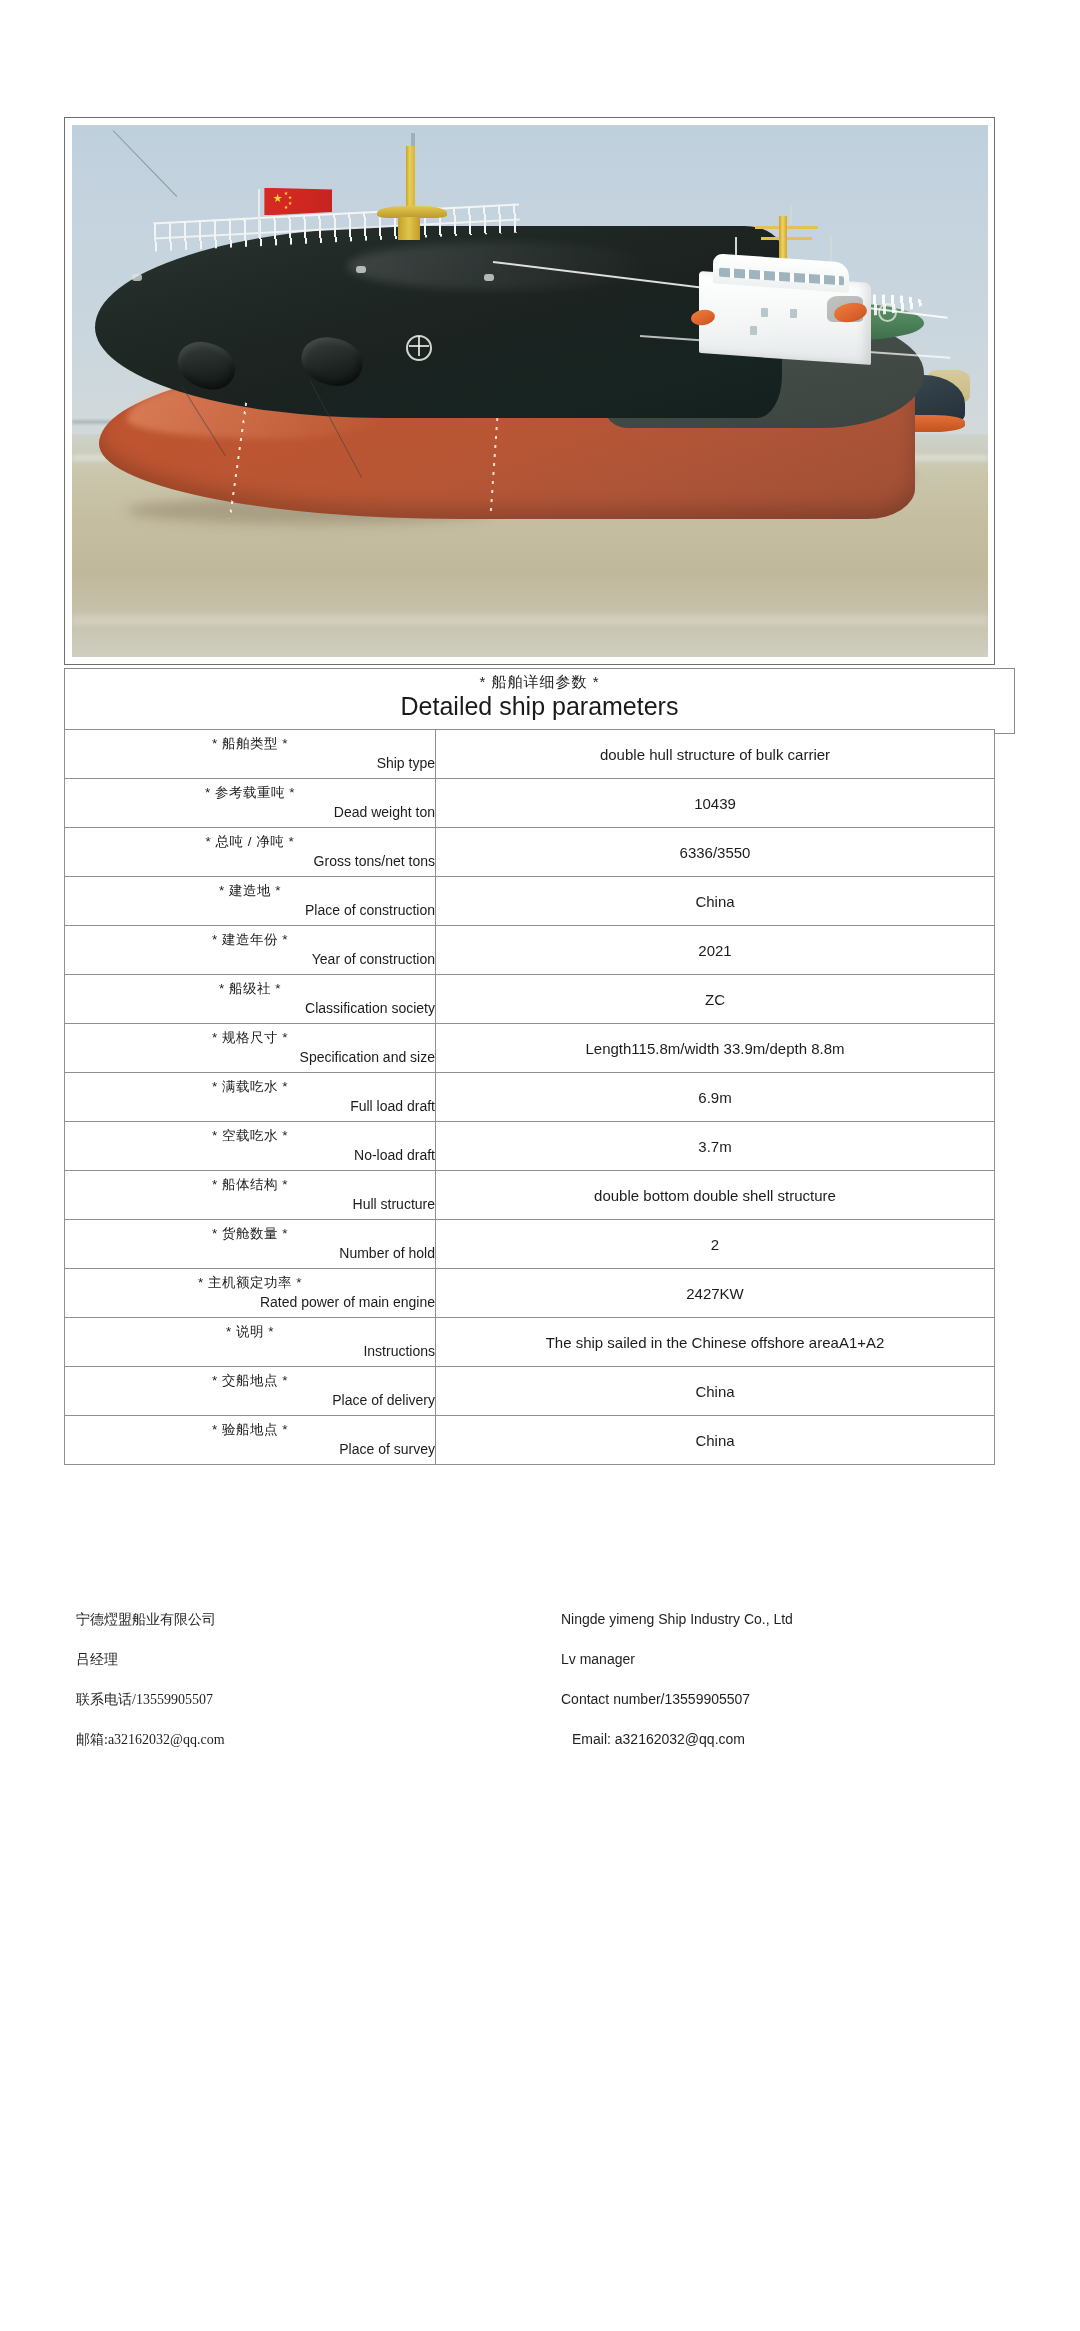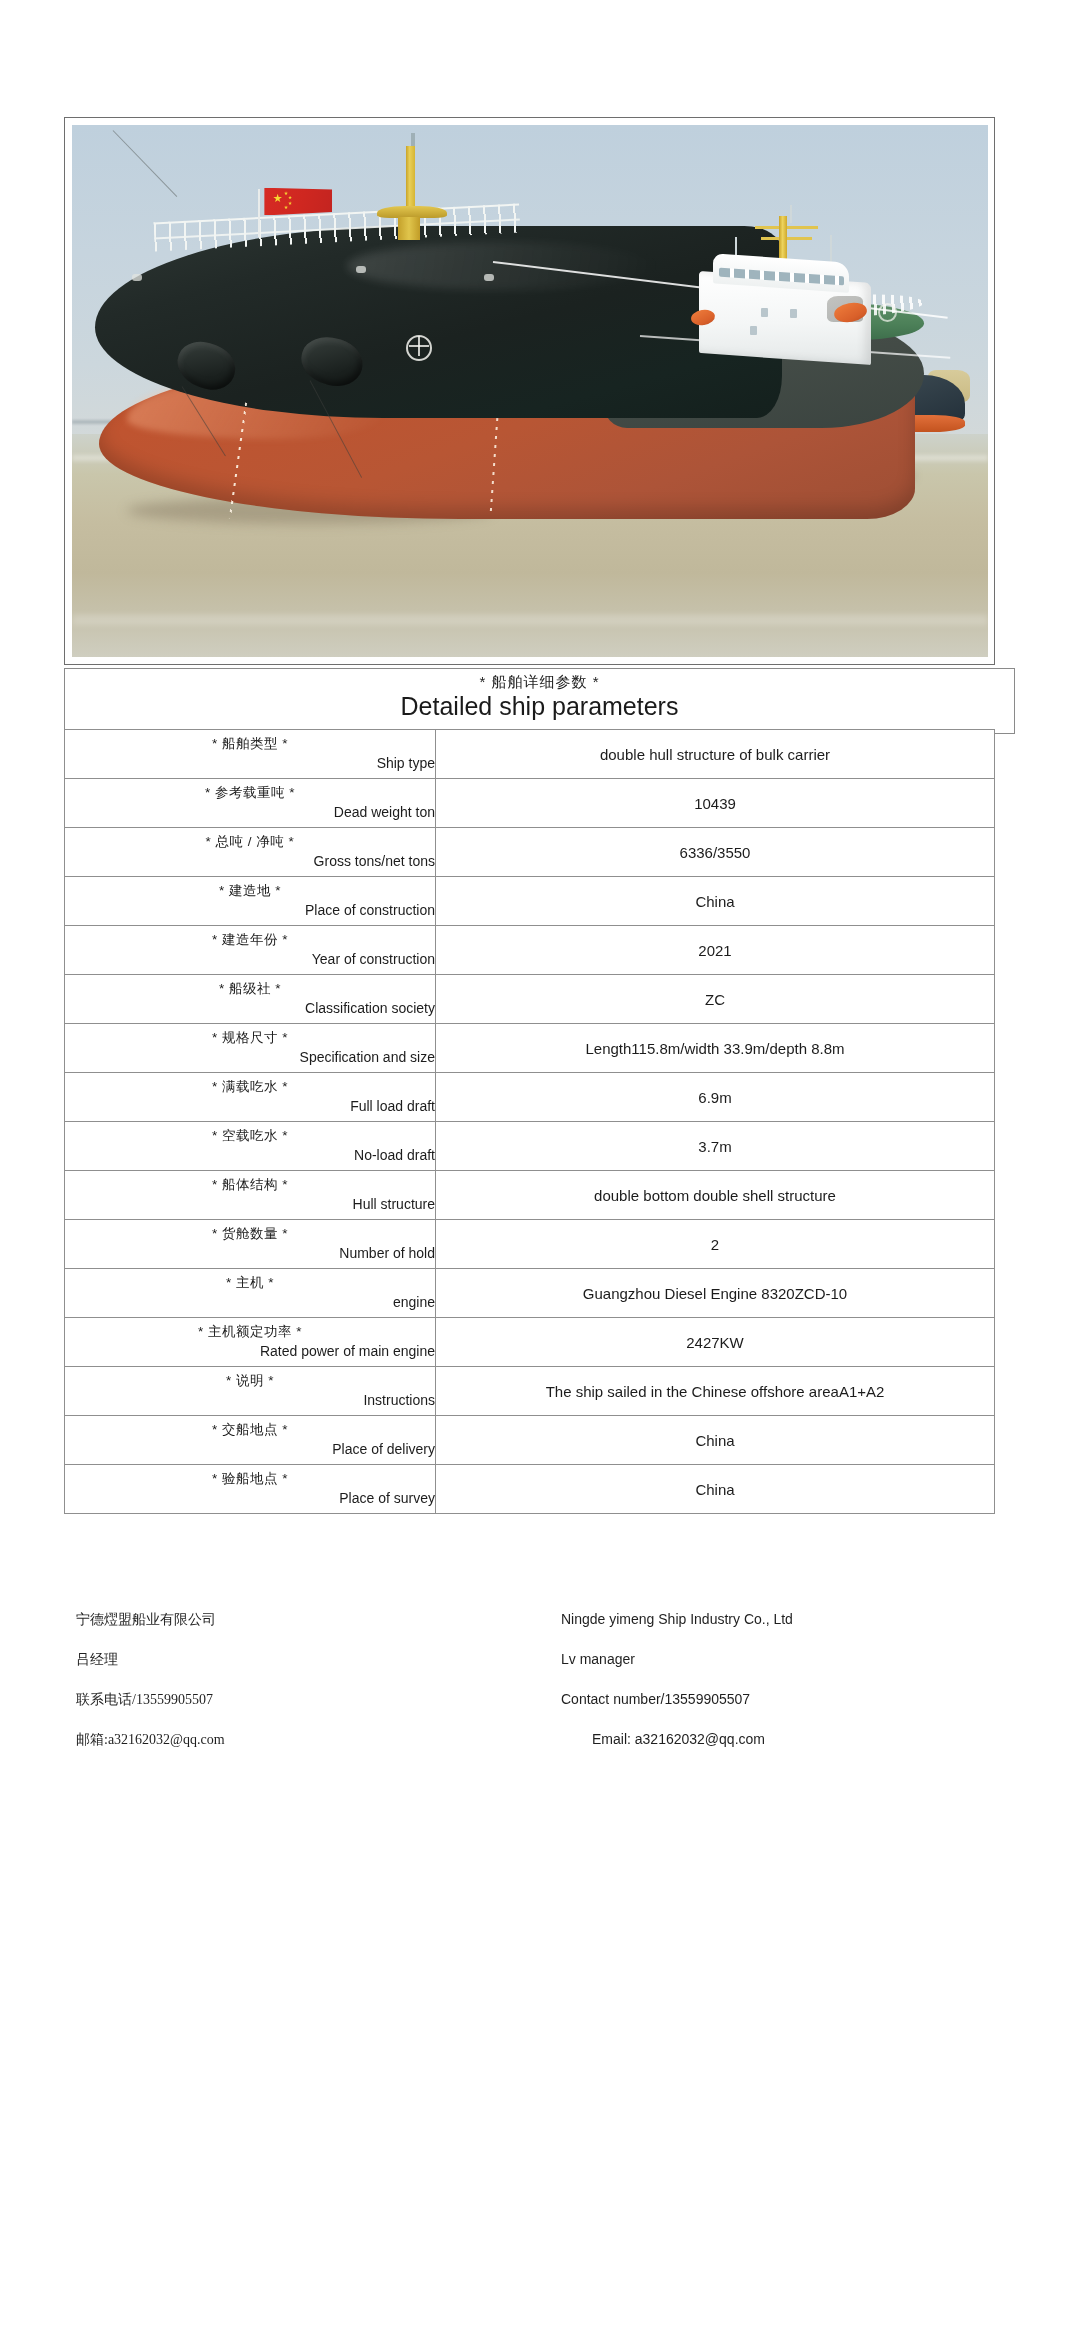--- a/index.html
+++ b/index.html
@@ -457,21 +457,21 @@
     width: 940px;
   }
   .frow {
     position: relative;
     height: 40px;
     font-size: 14px;
     color: #1f1f1f;
   }
   .fcn { position: absolute; left: 12px; top: 0; font-family: Liberation Serif, serif; }
   .fen { position: absolute; left: 497px; top: 0; }
-  .frow.r4 .fen { left: 528px; }
+  .frow.r4 .fen { left: 508px; }
 </style>
 </head>
 <body>
 
 <div class="page">
 
   <div class="photo-frame">
     <div class="photo">
       <div class="sky"></div>
       <div class="water"></div>
@@ -630,27 +630,20 @@
             <span class="en">Hull structure</span>
           </td>
           <td class="v">double bottom double shell structure</td>
         </tr>
         <tr>
           <td class="k">
             <span class="cn">* 货舱数量 *</span>
             <span class="en">Number of hold</span>
           </td>
           <td class="v">2</td>
-        </tr>
-        <tr>
-          <td class="k">
-            <span class="cn">* 主机 *</span>
-            <span class="en">engine</span>
-          </td>
-          <td class="v">Guangzhou Diesel Engine 8320ZCD-10</td>
         </tr>
         <tr>
           <td class="k">
             <span class="cn">* 主机额定功率 *</span>
             <span class="en">Rated power of main engine</span>
           </td>
           <td class="v">2427KW</td>
         </tr>
         <tr>
           <td class="k">

